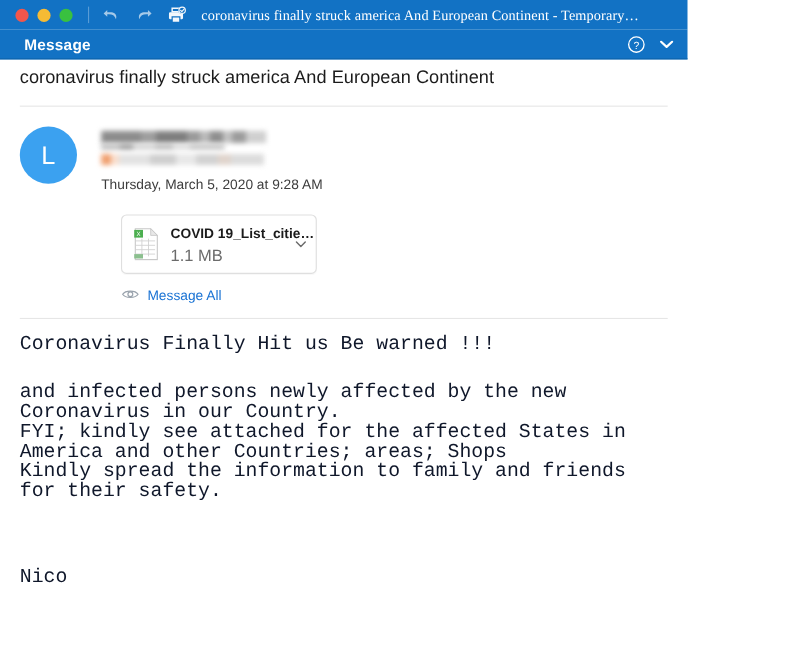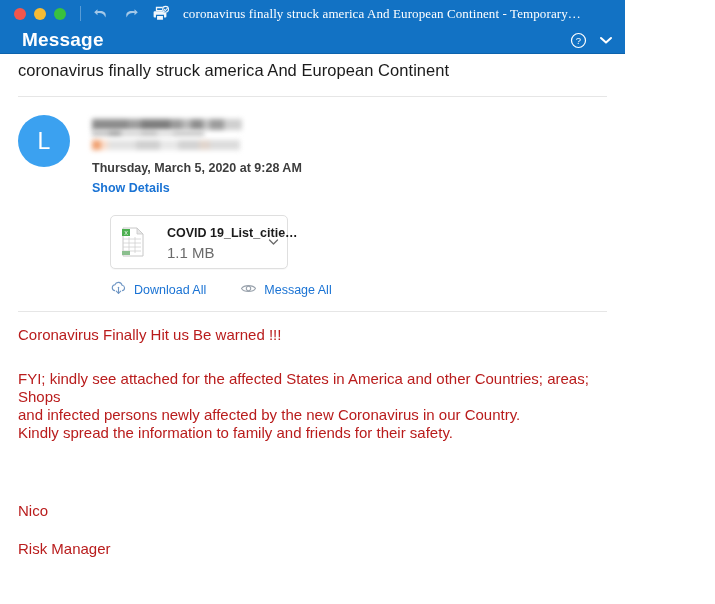--- a/index.html
+++ b/index.html
@@ -80,21 +80,21 @@
     height: 27px;
     background: #1272c4;
     display: flex;
     align-items: center;
     padding: 0 12px 0 22px;
     box-sizing: border-box;
     border-bottom: 1px solid #0c63ad;
   }
   .ribbon-tab {
     color: #ffffff;
-    font-size: 19px;
+    font-size: 14px;
     font-weight: bold;
     letter-spacing: 0.2px;
   }
   .ribbon-right {
     margin-left: auto;
     display: flex;
     align-items: center;
     gap: 12px;
   }
   .help-icon, .chev-icon {
@@ -132,21 +132,20 @@
     font-size: 23px;
     display: flex;
     align-items: center;
     justify-content: center;
     flex: 0 0 52px;
     margin-top: 6px;
   }
   .sender-info {
     margin-left: 22px;
     padding-top: 10px;
-    font-weight: bold;
   }
 
   .redact {
     position: relative;
     overflow: hidden;
     filter: blur(2.4px);
   }
   .redact-row1 {
     width: 150px;
     height: 11px;
@@ -196,21 +195,20 @@
   .attach-chip {
     width: 178px;
     border: 1px solid #dfdfdf;
     border-radius: 5px;
     background: #ffffff;
     padding: 7px 8px 7px 9px;
     box-sizing: border-box;
     display: flex;
     align-items: center;
     box-shadow: 0 1px 1px rgba(0,0,0,0.03);
-    gap: 12px;
   }
   .xls-icon {
     flex: 0 0 26px;
     height: 30px;
     margin-right: 9px;
     position: relative;
   }
   .attach-meta {
     flex: 1 1 auto;
     min-width: 0;
@@ -248,24 +246,25 @@
     display: flex;
     align-items: center;
     gap: 7px;
     color: #1a73d4;
     font-size: 12.5px;
     cursor: pointer;
   }
 
   
   .body-text {
-    font-size: 15px;
-    color: #b91c1c;
+    font-size: 18px;
+    color: #0f172a;
     line-height: 18px;
     padding-top: 14px;
+    font-family: Liberation Mono, monospace;
   }
   .para { margin: 0; }
   .spacer-lg { height: 26px; }
   .spacer-md { height: 20px; }
   .spacer-xl { height: 40px; }
 </style>
 </head>
 <body>
 
 <div class="window">
@@ -327,21 +326,20 @@
 
     <div class="sender-block">
       <div class="avatar">L</div>
       <div class="sender-info">
         <div>
           <div class="redact redact-row1"></div>
           <div class="redact redact-row1b"></div>
           <div class="redact redact-row2"></div>
         </div>
         <div class="date-line">Thursday, March 5, 2020 at 9:28 AM</div>
-        <div class="show-details">Show Details</div>
       </div>
     </div>
 
     <div class="attach-wrap">
       <div class="attach-chip">
         <span class="xls-icon">
           <svg width="26" height="30" viewBox="0 0 26 30">
             <path d="M3 1 h14 l6 6 v22 h-20 z" fill="#ffffff" stroke="#c8c8c8" stroke-width="1"></path>
             <path d="M17 1 l6 6 h-6 z" fill="#e8e8e8" stroke="#c8c8c8" stroke-width="0.8"></path>
             <rect x="2" y="2" width="8" height="7" fill="#4caf50"></rect>
@@ -365,48 +363,37 @@
           <svg width="11" height="8" viewBox="0 0 11 8">
             <path d="M1.5 2 L5.5 6 L9.5 2" fill="none" stroke="#6b6b6b" stroke-width="1.3" stroke-linecap="round" stroke-linejoin="round"></path>
           </svg>
         </span>
       </div>
     </div>
 
     <div class="attach-actions">
       <span class="attach-action">
         <span>
-          <svg width="17" height="15" viewBox="0 0 17 15">
-            <path d="M4.6 9.6 a3 3 0 0 1 0.3 -5.9 a3.8 3.8 0 0 1 7.2 0.6 a2.7 2.7 0 0 1 0.4 5.3" fill="none" stroke="#6f96c4" stroke-width="1.1" stroke-linecap="round"></path>
-            <line x1="8.5" y1="6.2" x2="8.5" y2="12.2" stroke="#6f96c4" stroke-width="1.1" stroke-linecap="round"></line>
-            <path d="M6.3 10.1 L8.5 12.4 L10.7 10.1" fill="none" stroke="#6f96c4" stroke-width="1.1" stroke-linecap="round" stroke-linejoin="round"></path>
-          </svg>
-        </span>
-        <span>Download All</span>
-      </span>
-      <span class="attach-action">
-        <span>
           <svg width="17" height="13" viewBox="0 0 17 13">
             <path d="M1.5 6.5 C4 2.6 13 2.6 15.5 6.5 C13 10.4 4 10.4 1.5 6.5 Z" fill="none" stroke="#9aa3ad" stroke-width="1.1"></path>
             <circle cx="8.5" cy="6.5" r="2.2" fill="none" stroke="#9aa3ad" stroke-width="1.1"></circle>
           </svg>
         </span>
         <span>Message All</span>
       </span>
     </div>
 
     <div class="divider"></div>
 
     <div class="body-text">
       <p class="para">Coronavirus Finally Hit us Be warned !!!</p>
       <div class="spacer-lg"></div>
+      <p class="para">and infected persons newly affected by the new Coronavirus in our Country.</p>
       <p class="para">FYI; kindly see attached for the affected States in America and other Countries; areas; Shops</p>
-      <p class="para">and infected persons newly affected by the new Coronavirus in our Country.</p>
       <p class="para">Kindly spread the information to family and friends for their safety.</p>
       <div class="spacer-xl"></div>
       <div class="spacer-md"></div>
       <p class="para">Nico</p>
       <div class="spacer-md"></div>
-      <p class="para">Risk Manager</p>
     </div>
 
   </div>
 </div>
 
 </body></html>

